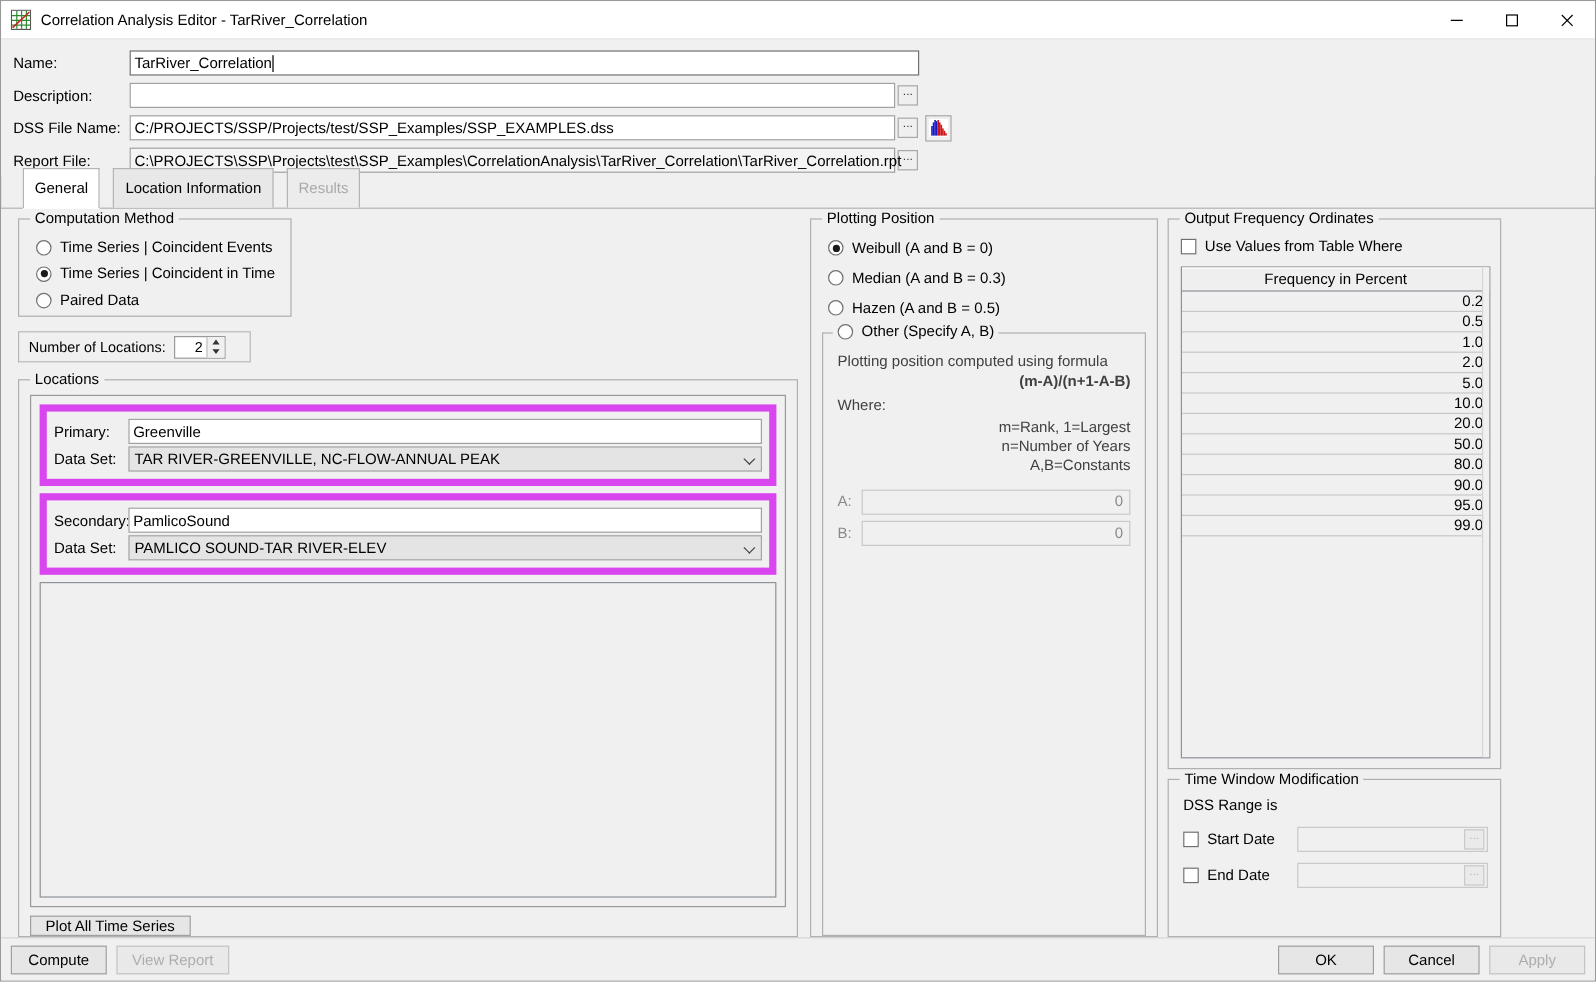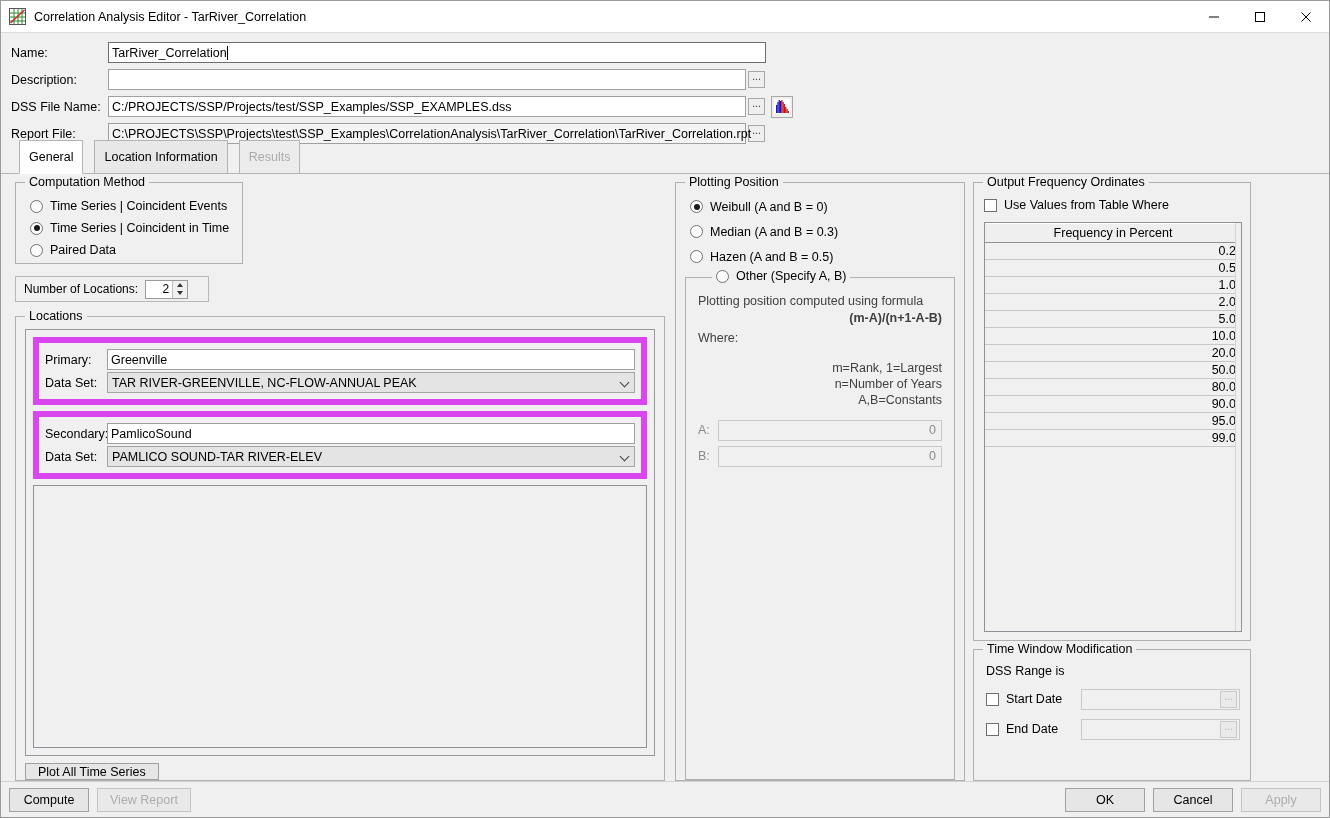--- a/index.html
+++ b/index.html
@@ -314,21 +314,21 @@
   .pp-group { flex: 1 1 auto; display:flex; flex-direction:column; min-height:0;}
   .pp-inner { padding: 11px 0 0 14px; }
   .other-group {
     border: 1px solid #b0b0b0;
     margin: 8px 9px 0 9px;
     position: relative;
     flex: 1 1 auto;
     min-height: 0;
   }
   .other-legend {
-    position: absolute; top: -9px; left: 26px;
+    position: absolute; top: -9px; left: 8px;
     background:#f0f0f0; padding:0 4px;
     display:flex; align-items:center;
     font-size: 12.5px;
   }
   .gray-text { color: #404040; font-size: 12.5px; }
   .pp-formula { padding: 16px 12px 0 12px; }
   .pp-right { text-align: right; }
   .pp-bold { font-weight: bold; }
   .ab-row { display:flex; align-items:center; padding: 0 12px; height: 26px; }
   .ab-label { width: 20px; color:#8a8a8a; font-size:12.5px; }
@@ -613,21 +613,21 @@
         <div class="other-group">
           <div class="other-legend">
             <span class="radio"></span>
             <span>Other (Specify A, B)</span>
           </div>
 
           <div class="pp-formula">
             <div class="gray-text">Plotting position computed using formula</div>
             <div class="gray-text pp-right pp-bold" style="margin-top:3px;">(m-A)/(n+1-A-B)</div>
             <div class="gray-text" style="margin-top:6px;">Where:</div>
-            <div class="gray-text pp-right" style="margin-top:16px;">m=Rank, 1=Largest</div>
+            <div class="gray-text pp-right" style="margin-top:4px;">m=Rank, 1=Largest</div>
             <div class="gray-text pp-right" style="margin-top:2px;">n=Number of Years</div>
             <div class="gray-text pp-right" style="margin-top:2px;">A,B=Constants</div>
           </div>
 
           <div class="ab-row" style="margin-top:10px;">
             <span class="ab-label">A:</span>
             <div class="ab-field">
               <span>0</span>
             </div>
           </div>

